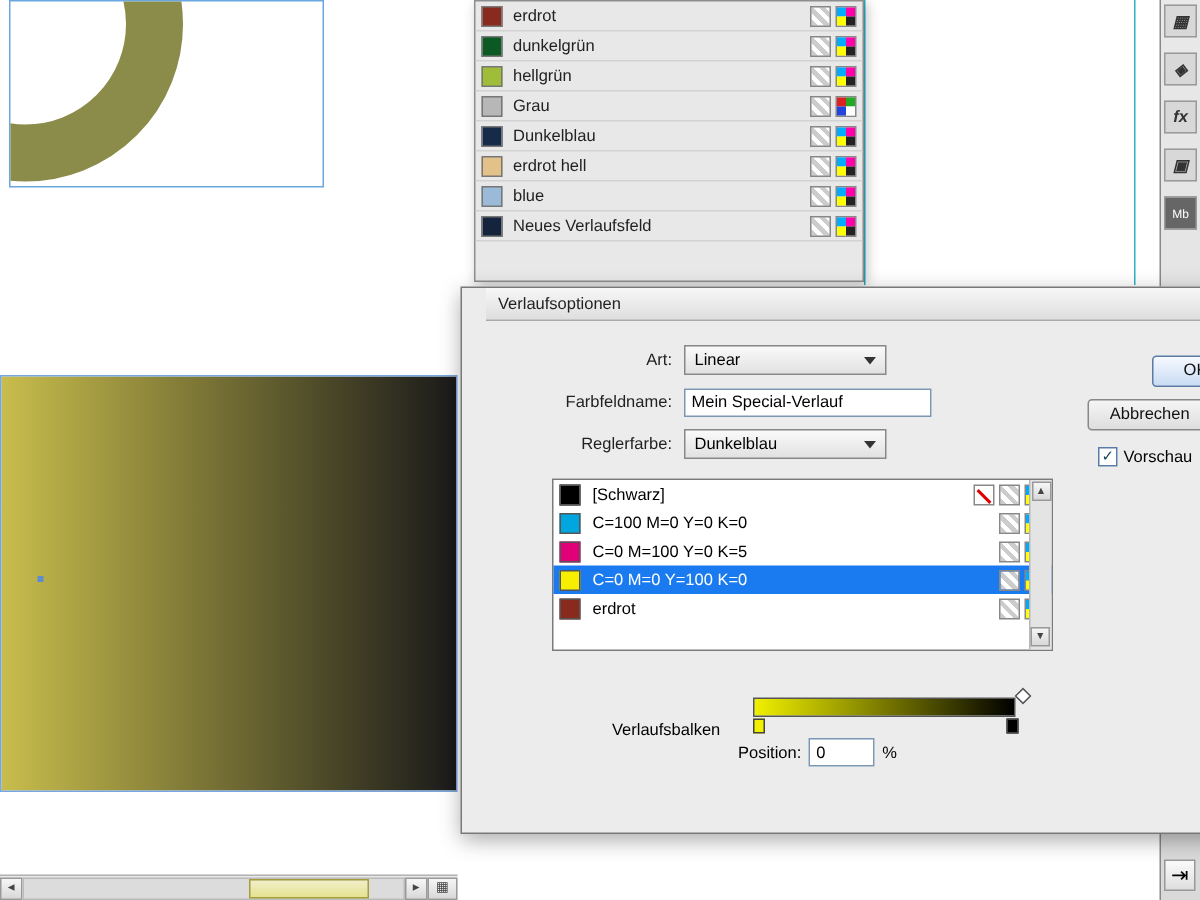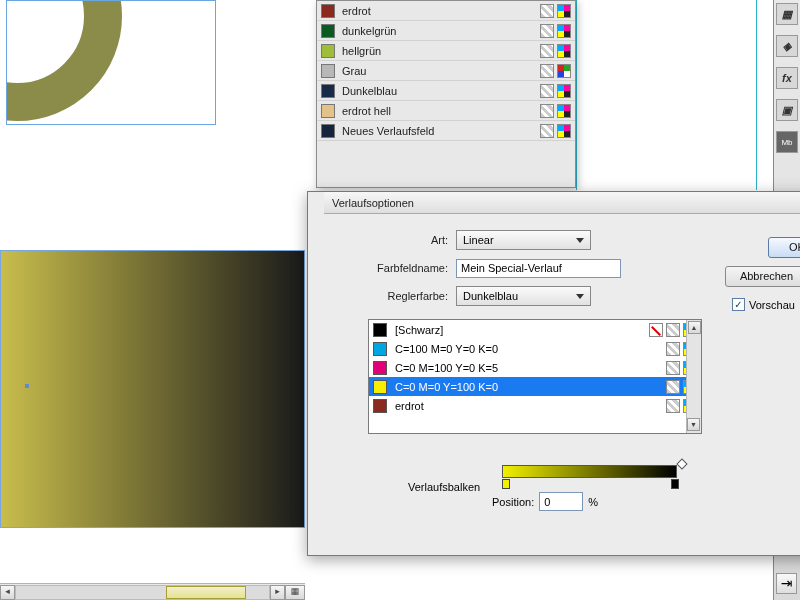--- a/index.html
+++ b/index.html
@@ -159,20 +159,31 @@
   <div class="sw-name">erdrot hell</div>
   <div class="sw-ic"></div>
   <div class="sw-ic2">
         <span style="background:#0af"></span>
         <span style="background:#f0a"></span>
         <span style="background:#ff0"></span>
         <span style="background:#222"></span>
       </div>
     </div>
     <div class="sw-row">
+      <div class="sw-chip" style="background:#9abad7"></div>
+  <div class="sw-name">blue</div>
+  <div class="sw-ic"></div>
+  <div class="sw-ic2">
+        <span style="background:#0af"></span>
+        <span style="background:#f0a"></span>
+        <span style="background:#ff0"></span>
+        <span style="background:#222"></span>
+      </div>
+    </div>
+    <div class="sw-row">
       <div class="sw-chip" style="background:#14243d"></div>
   <div class="sw-name">Neues Verlaufsfeld</div>
   <div class="sw-ic"></div>
   <div class="sw-ic2">
         <span style="background:#0af"></span>
         <span style="background:#f0a"></span>
         <span style="background:#ff0"></span>
         <span style="background:#222"></span>
       </div>
     </div>

